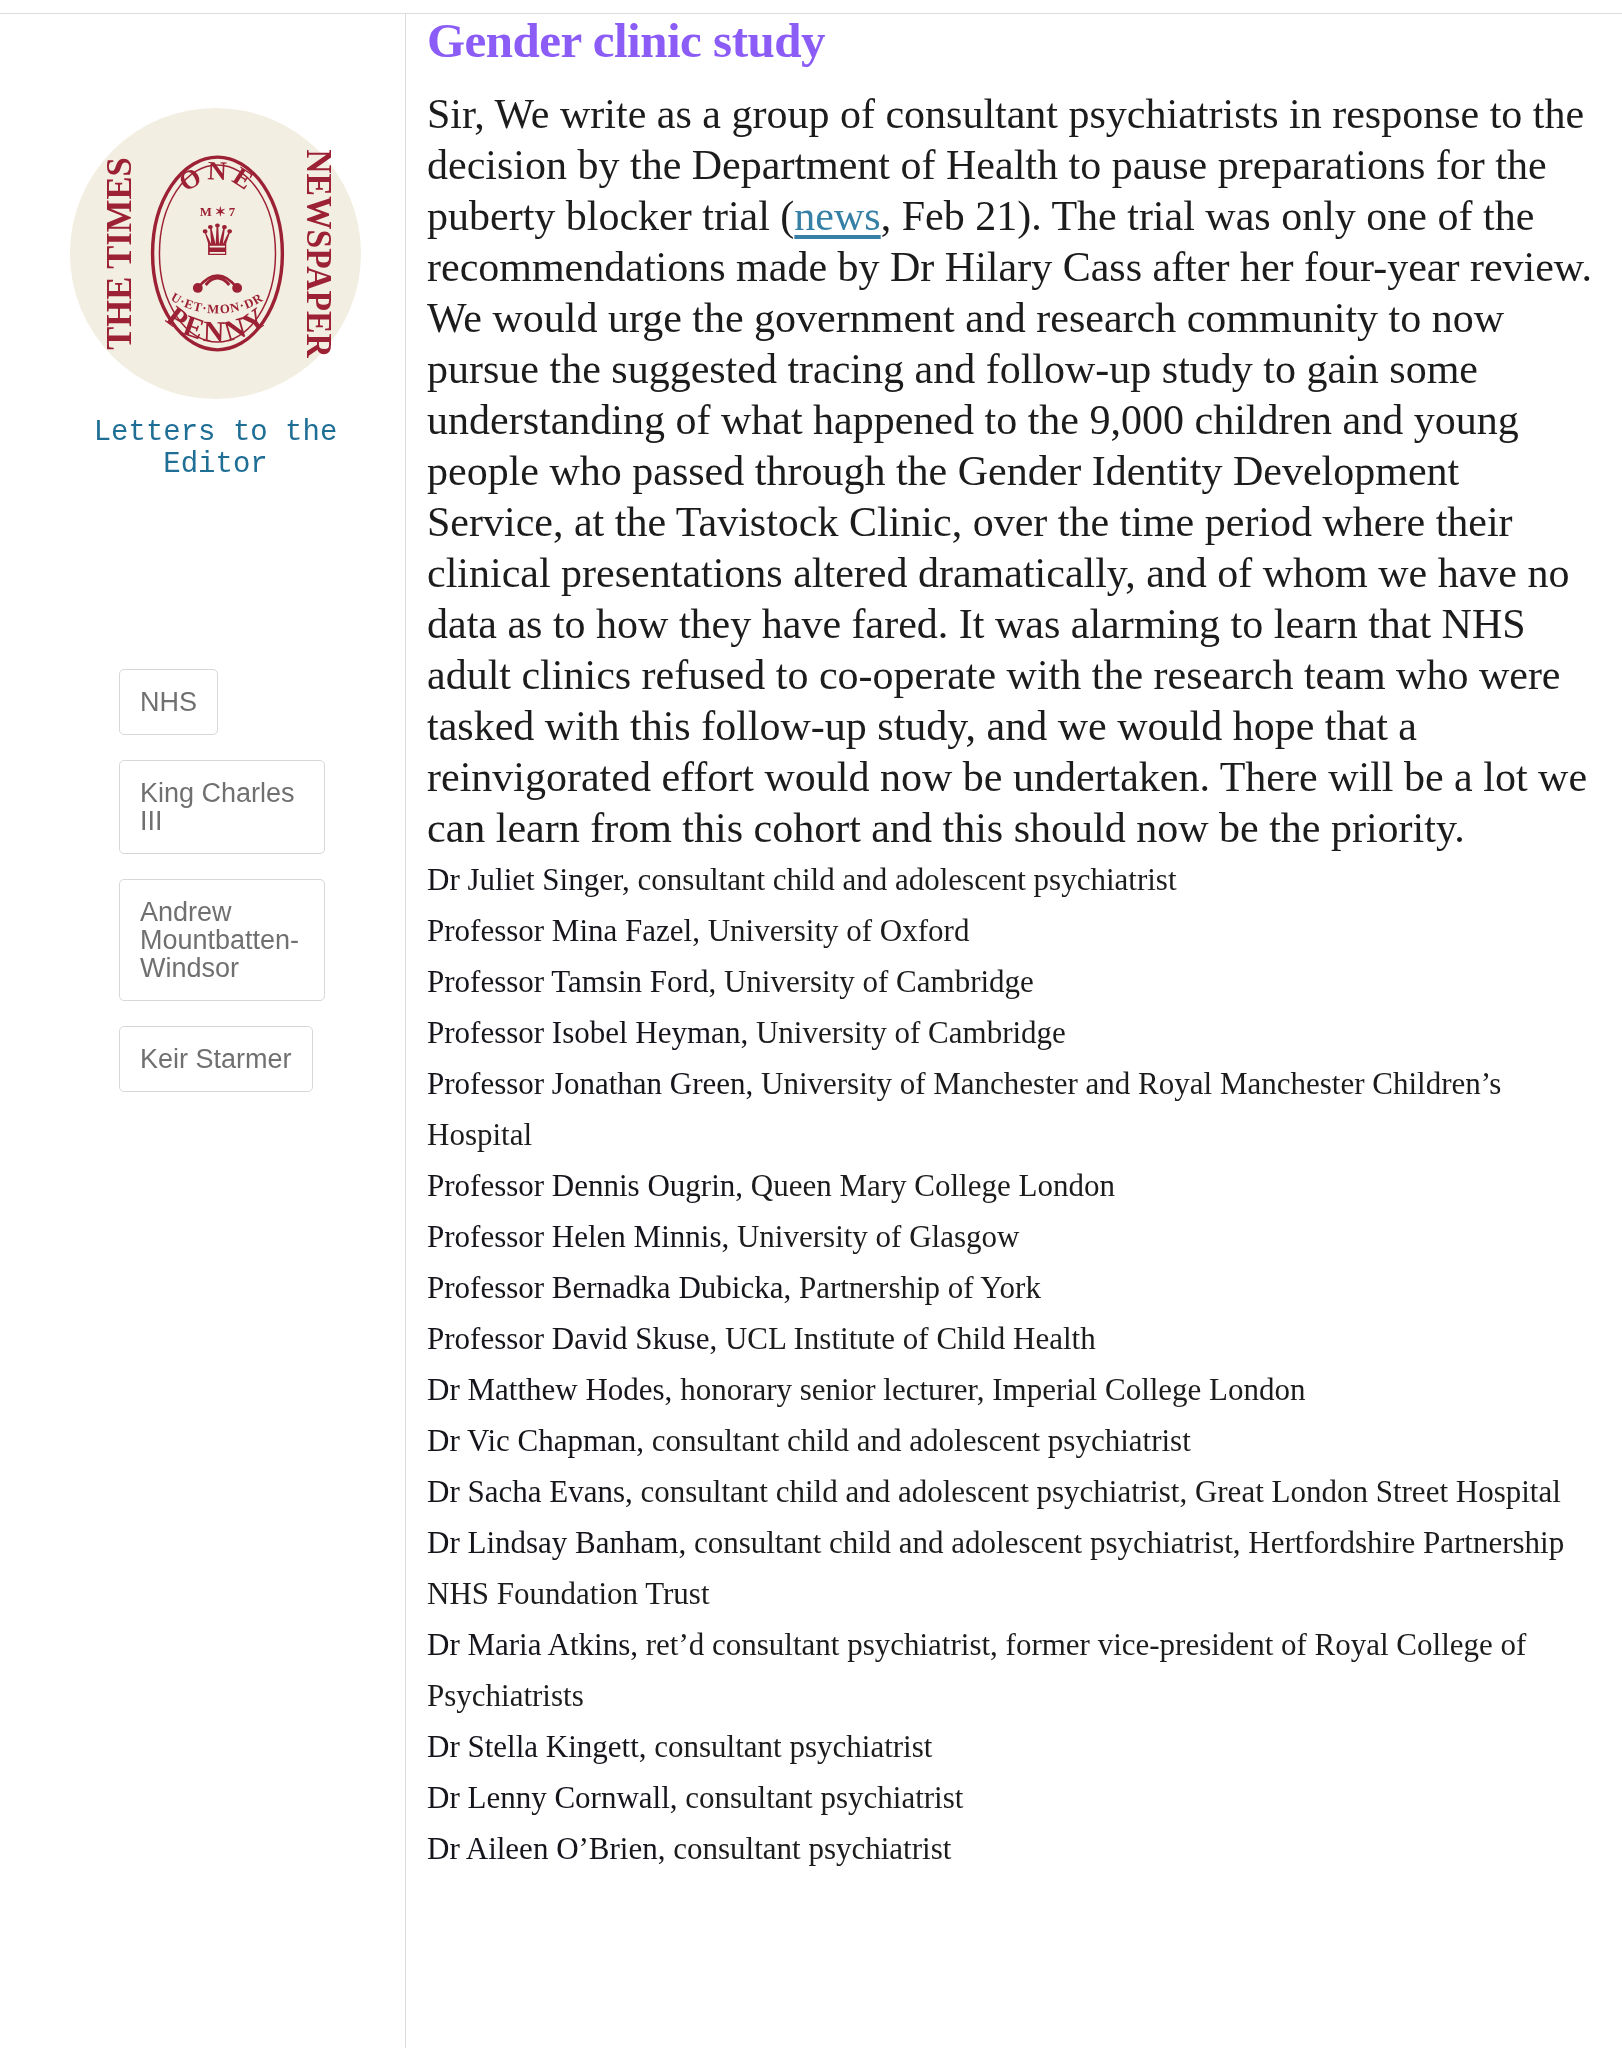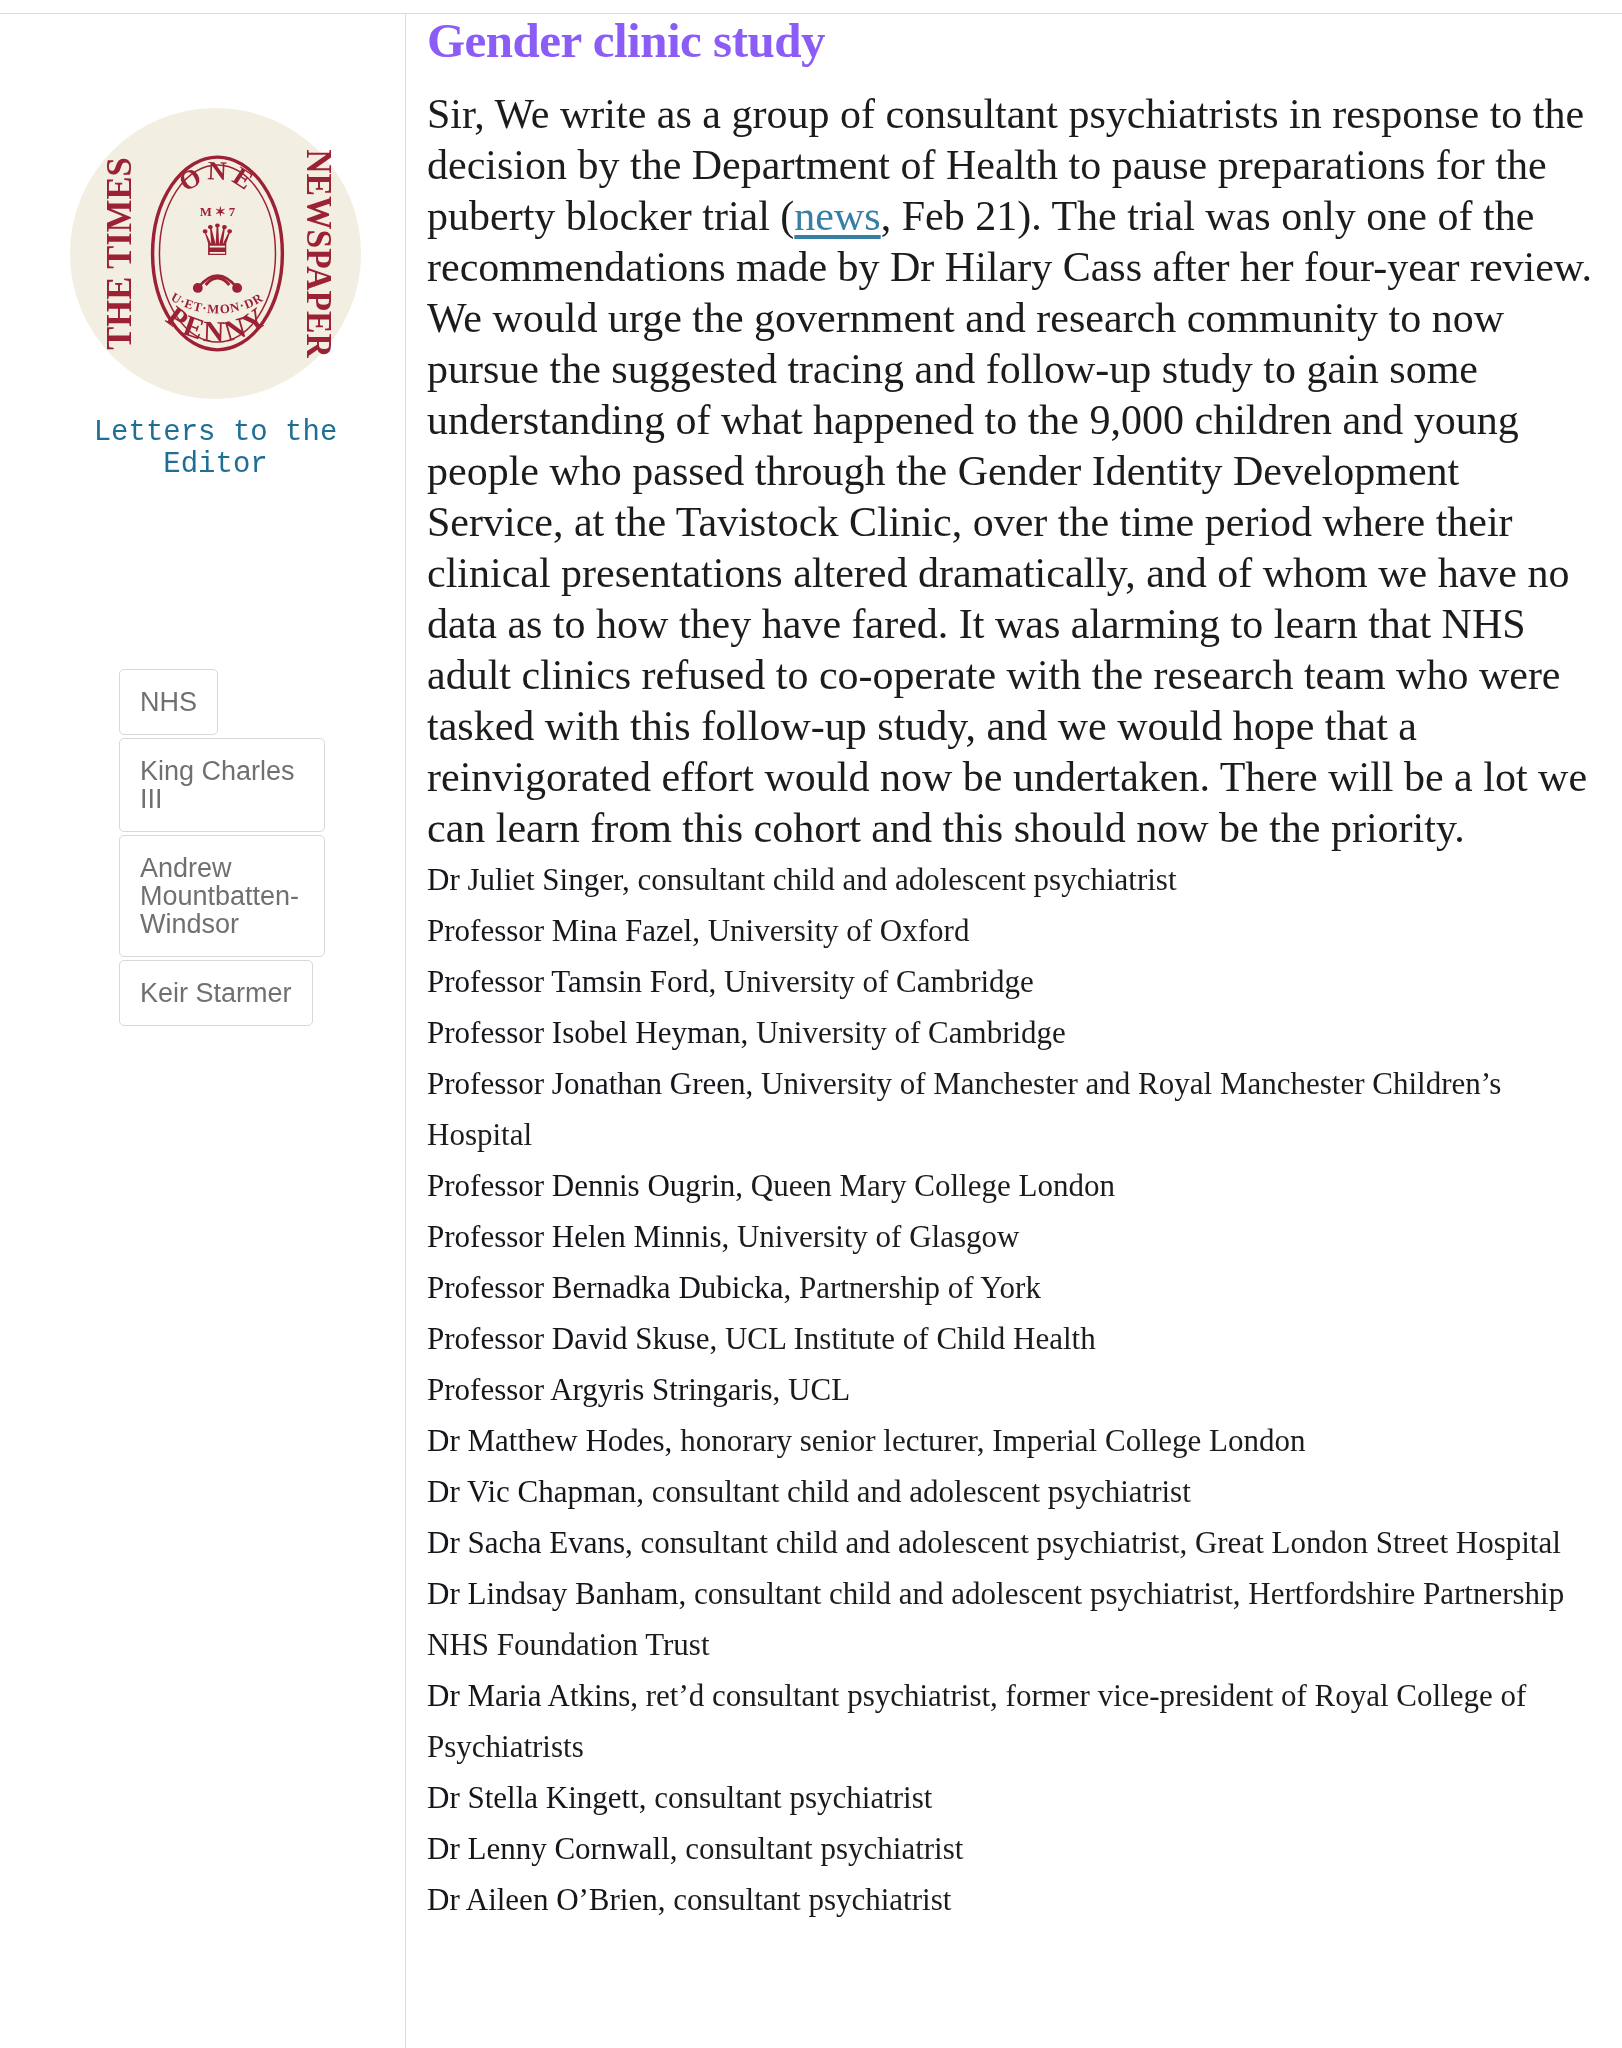--- a/index.html
+++ b/index.html
@@ -12,21 +12,21 @@
 
   
   .sidebar{position:absolute;left:0;top:13px;width:405px;height:2035px;}
   .logo-wrap{position:absolute;left:68px;top:93px;width:295px;height:295px;}
   .logo-wrap svg{display:block;width:295px;height:295px;}
   .letters-link-wrap{position:absolute;left:58px;top:404px;width:315px;text-align:center;}
   .letters-link{
     font-family:Liberation Mono, monospace;font-size:29px;line-height:32px;
     color:#1f6e96;text-decoration:none;cursor:pointer;
   }
-  .tags{position:absolute;left:119px;top:656px;display:flex;flex-direction:column;align-items:flex-start;gap:3px;}
+  .tags{position:absolute;left:119px;top:656px;display:flex;flex-direction:column;align-items:flex-start;gap:25px;}
   .tag{
     box-sizing:border-box;max-width:206px;
     border:1px solid #d8d8d8;border-radius:5px;background:#ffffff;
     padding:18px 20px;cursor:pointer;
     font-family:"Liberation Sans", sans-serif;font-size:27px;line-height:28px;color:#707070;
   }
 
   
   .main{position:absolute;left:427px;top:14px;width:1168px;}
   .article-title{
@@ -125,21 +125,20 @@
       <div class="sig-line"><span class="sig-name">Professor Jonathan Green,</span><span> University of Manchester and Royal Manchester Children’s Hospital</span></div>
 
       <div class="sig-line"><span class="sig-name">Professor Dennis Ougrin,</span><span> Queen Mary College London</span></div>
 
       <div class="sig-line"><span class="sig-name">Professor Helen Minnis,</span><span> University of Glasgow</span></div>
 
       <div class="sig-line"><span class="sig-name">Professor Bernadka Dubicka,</span><span> Partnership of York</span></div>
 
       <div class="sig-line"><span class="sig-name">Professor David Skuse,</span><span> UCL Institute of Child Health</span></div>
 
-      <div class="sig-line"><span class="sig-name">Professor Argyris Stringaris,</span><span> UCL</span></div>
 
       <div class="sig-line"><span class="sig-name">Dr Matthew Hodes,</span><span> honorary senior lecturer, Imperial College London</span></div>
 
       <div class="sig-line"><span class="sig-name">Dr Vic Chapman,</span><span> consultant child and adolescent psychiatrist</span></div>
 
       <div class="sig-line"><span class="sig-name">Dr Sacha Evans,</span><span> consultant child and adolescent psychiatrist, Great London Street Hospital</span></div>
 
       <div class="sig-line"><span class="sig-name">Dr Lindsay Banham,</span><span> consultant child and adolescent psychiatrist, Hertfordshire Partnership NHS Foundation Trust</span></div>
 
       <div class="sig-line"><span class="sig-name">Dr Maria Atkins,</span><span> ret’d consultant psychiatrist, former vice-president of Royal College of Psychiatrists</span></div>

